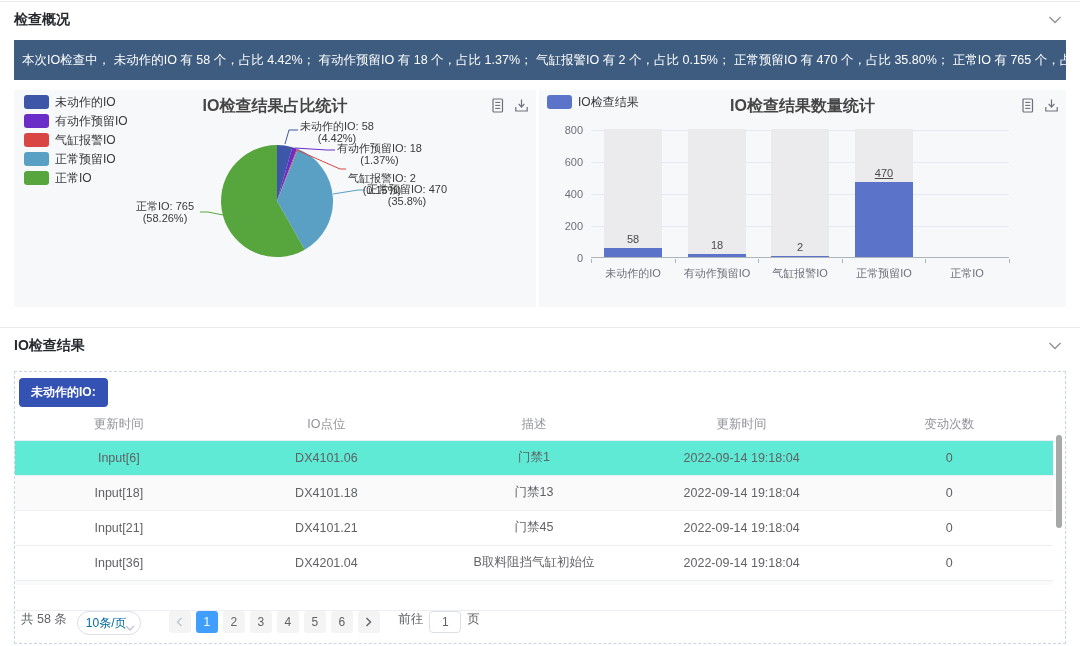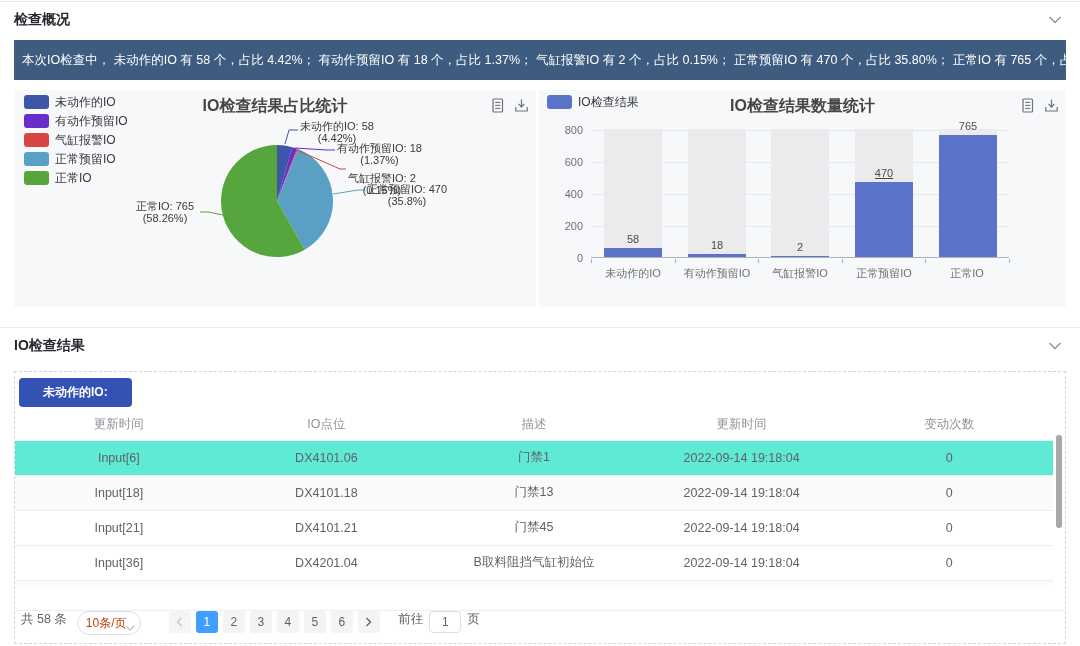--- a/index.html
+++ b/index.html
@@ -46,34 +46,34 @@
   .bar-col .col-bg { position:absolute; bottom:0; left:0; width:100%; height:100%; background:#ebebed; }
   .bar-col .bar { position:absolute; bottom:0; left:0; width:100%; }
   .bar-value-label { position:absolute; left:-10px; right:-10px; text-align:center; font-size:11px; color:#4a4a4a; }
   .xtick { position:absolute; top:169px; width:1px; height:4px; background:#aeb2ba; }
   .xtick-label { position:absolute; top:176px; width:84px; text-align:center; font-size:11px; color:#6e7079; }
 
   .section-divider { margin-top:20px; border-top:1px solid #e9ebef; }
 
   
   .dashed-container { position:relative; margin:9px 14px 0 14px; border:1px dashed #ccd5e6; height:273px; }
-  .filter-btn { display:inline-block; margin:6px 0 0 4px; border:none; color:#fff; font-weight:bold; font-size:12px; padding:6px 24px; border-radius:4px; cursor:pointer; font-family:inherit; }
+  .filter-btn { display:inline-block; margin:6px 0 0 4px; border:none; color:#fff; font-weight:bold; font-size:12px; padding:6px 12px; border-radius:4px; cursor:pointer; font-family:inherit; }
 
   table.results { width:calc(100% - 12px); border-collapse:collapse; margin-top:3px; table-layout:fixed; }
   table.results th { height:30px; font-size:12.5px; font-weight:normal; color:#909399; text-align:center; border-bottom:1px solid #ebeef5; }
   table.results td { height:35px; font-size:12.5px; color:#606266; text-align:center; border-bottom:1px solid #ebeef5; }
   tr.row-highlight { background:#5eead4; }
   tr.row-stripe { background:#fafafa; }
   .partial-row-strip { width:calc(100% - 12px); height:4px; background:#fafafa; }
   .v-scroll-thumb { position:absolute; top:63px; right:3px; width:6px; height:93px; background:#a8a8a8; border-radius:3px; cursor:grab; }
 
   
   .pagination { position:absolute; left:0; right:0; bottom:0; height:33px; border-top:1px solid #ebeef5; display:flex; align-items:flex-start; padding-left:4px; font-size:12.5px; color:#606266; background:#fff; }
   .pg-total { margin:0 10px 0 2px; }
-  .pg-select { position:relative; width:64px; height:24px; border:1px solid #dcdfe6; border-radius:12px; display:flex; align-items:center; padding-left:8px; font-size:12px; color:#c2410c; cursor:pointer; background:#fff; }
+  .pg-select { position:relative; width:64px; height:24px; border:1px solid #dcdfe6; border-radius:12px; display:flex; align-items:center; padding-left:8px; font-size:12px; color:#0369a1; cursor:pointer; background:#fff; }
   .pg-select .sel-chevron { position:absolute; right:5px; top:8px; }
   .pg-btn { width:22px; height:22px; border:none; border-radius:3px; background:#f4f4f5; color:#606266; font-size:12px; margin:0 2.5px; cursor:pointer; display:inline-flex; align-items:center; justify-content:center; font-family:inherit; }
   .pg-prev { margin-left:28px; }
   .pg-btn.active { color:#fff; }
   .pg-goto-label { margin-left:16px; }
   .pg-input { width:32px; height:22px; border:1px solid #dcdfe6; border-radius:4px; text-align:center; font-size:12px; color:#606266; margin:0 6px; font-family:inherit; }
 </style>
 </head>
 <body>
 
@@ -227,25 +227,20 @@
         </div>
         <div class="bar-col" style="left:180px;">
           <div class="col-bg"></div>
           <div class="bar" style="background: rgb(91, 116, 201); height: 1px;"></div>
           <span class="bar-value-label" style="bottom: 4px;">2</span>
         </div>
         <div class="bar-col" style="left:264px;">
           <div class="col-bg"></div>
           <div class="bar" style="background: rgb(91, 116, 201); height: 75px;"></div>
           <span class="bar-value-label" style="bottom: 78px; text-decoration: underline;">470</span>
-        </div>
-        <div class="bar-col" style="left:348px;">
-          <div class="col-bg"></div>
-          <div class="bar" style="background: rgb(91, 116, 201); height: 122px;"></div>
-          <span class="bar-value-label" style="bottom: 125px;">765</span>
         </div>
       </div>
 
       <div class="xtick" style="left:52px;"></div>
       <div class="xtick" style="left:136px;"></div>
       <div class="xtick" style="left:219px;"></div>
       <div class="xtick" style="left:303px;"></div>
       <div class="xtick" style="left:386px;"></div>
       <div class="xtick" style="left:470px;"></div>
 

